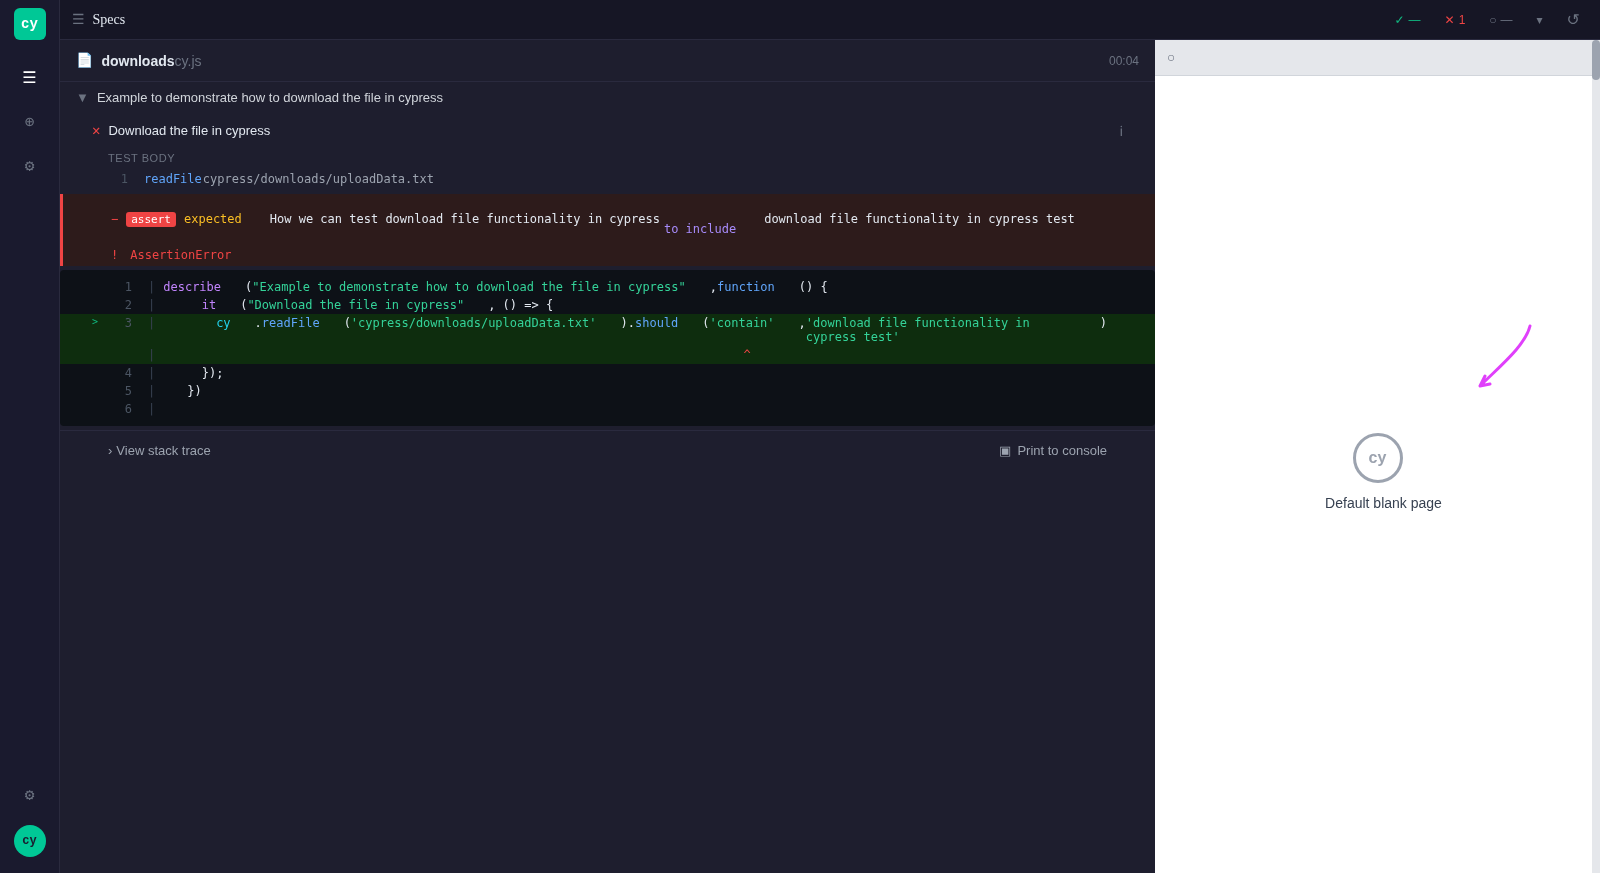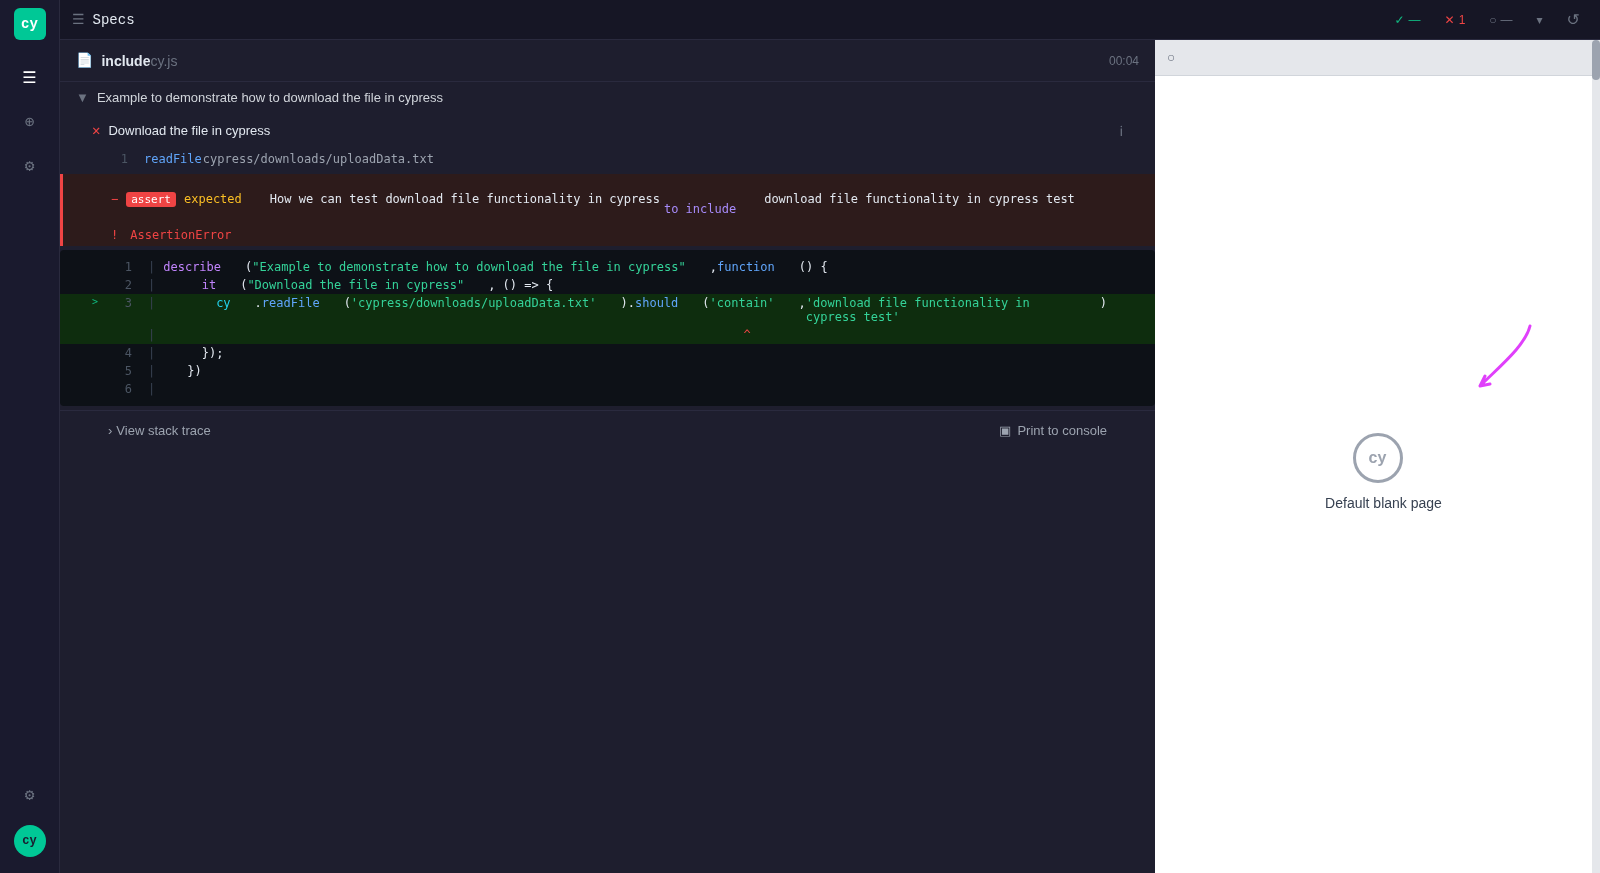--- a/index.html
+++ b/index.html
@@ -89,21 +89,21 @@
       flex-shrink: 0;
     }
     .topbar-specs-icon {
       color: #6b7280;
       margin-right: 8px;
       font-size: 14px;
     }
     .topbar-title {
       color: #e2e8f0;
       font-size: 14px;
-      font-family: Liberation Mono, monospace;
+      font-family: Liberation Serif, serif;
       text-align: center;
     }
     .topbar-spacer { flex: 1; }
     .topbar-actions {
       display: flex;
       align-items: center;
       gap: 8px;
     }
     .topbar-btn {
       display: flex;
@@ -543,38 +543,39 @@
       </button>
     </div>
   </div>
 
   <div class="content-split">
 
     <div class="runner-panel">
 
       <div class="file-header">
         <span class="file-icon">📄</span>
-        <span class="file-name">include</span>
+        <span class="file-name">downloads</span>
         <span class="file-ext"> cy.js</span>
         <span class="file-time">00:04</span>
       </div>
 
       <div class="runner-scroll">
 
         <div class="suite-row">
           <span class="suite-arrow">▼</span>
           <span class="suite-label">Example to demonstrate how to download the file in cypress</span>
         </div>
 
         <div class="test-row">
           <span class="test-fail-indicator">✕</span>
           <span class="test-label">Download the file in cypress</span>
           <span class="test-info-icon">ℹ</span>
         </div>
 
+        <div class="test-body-label">TEST BODY</div>
 
         <div class="code-step">
           <span class="step-num">1</span>
           <span class="step-cmd">readFile</span>
           <span class="step-arg">cypress/downloads/uploadData.txt</span>
         </div>
 
         <div class="error-block">
 
           <div class="error-assert-row">

